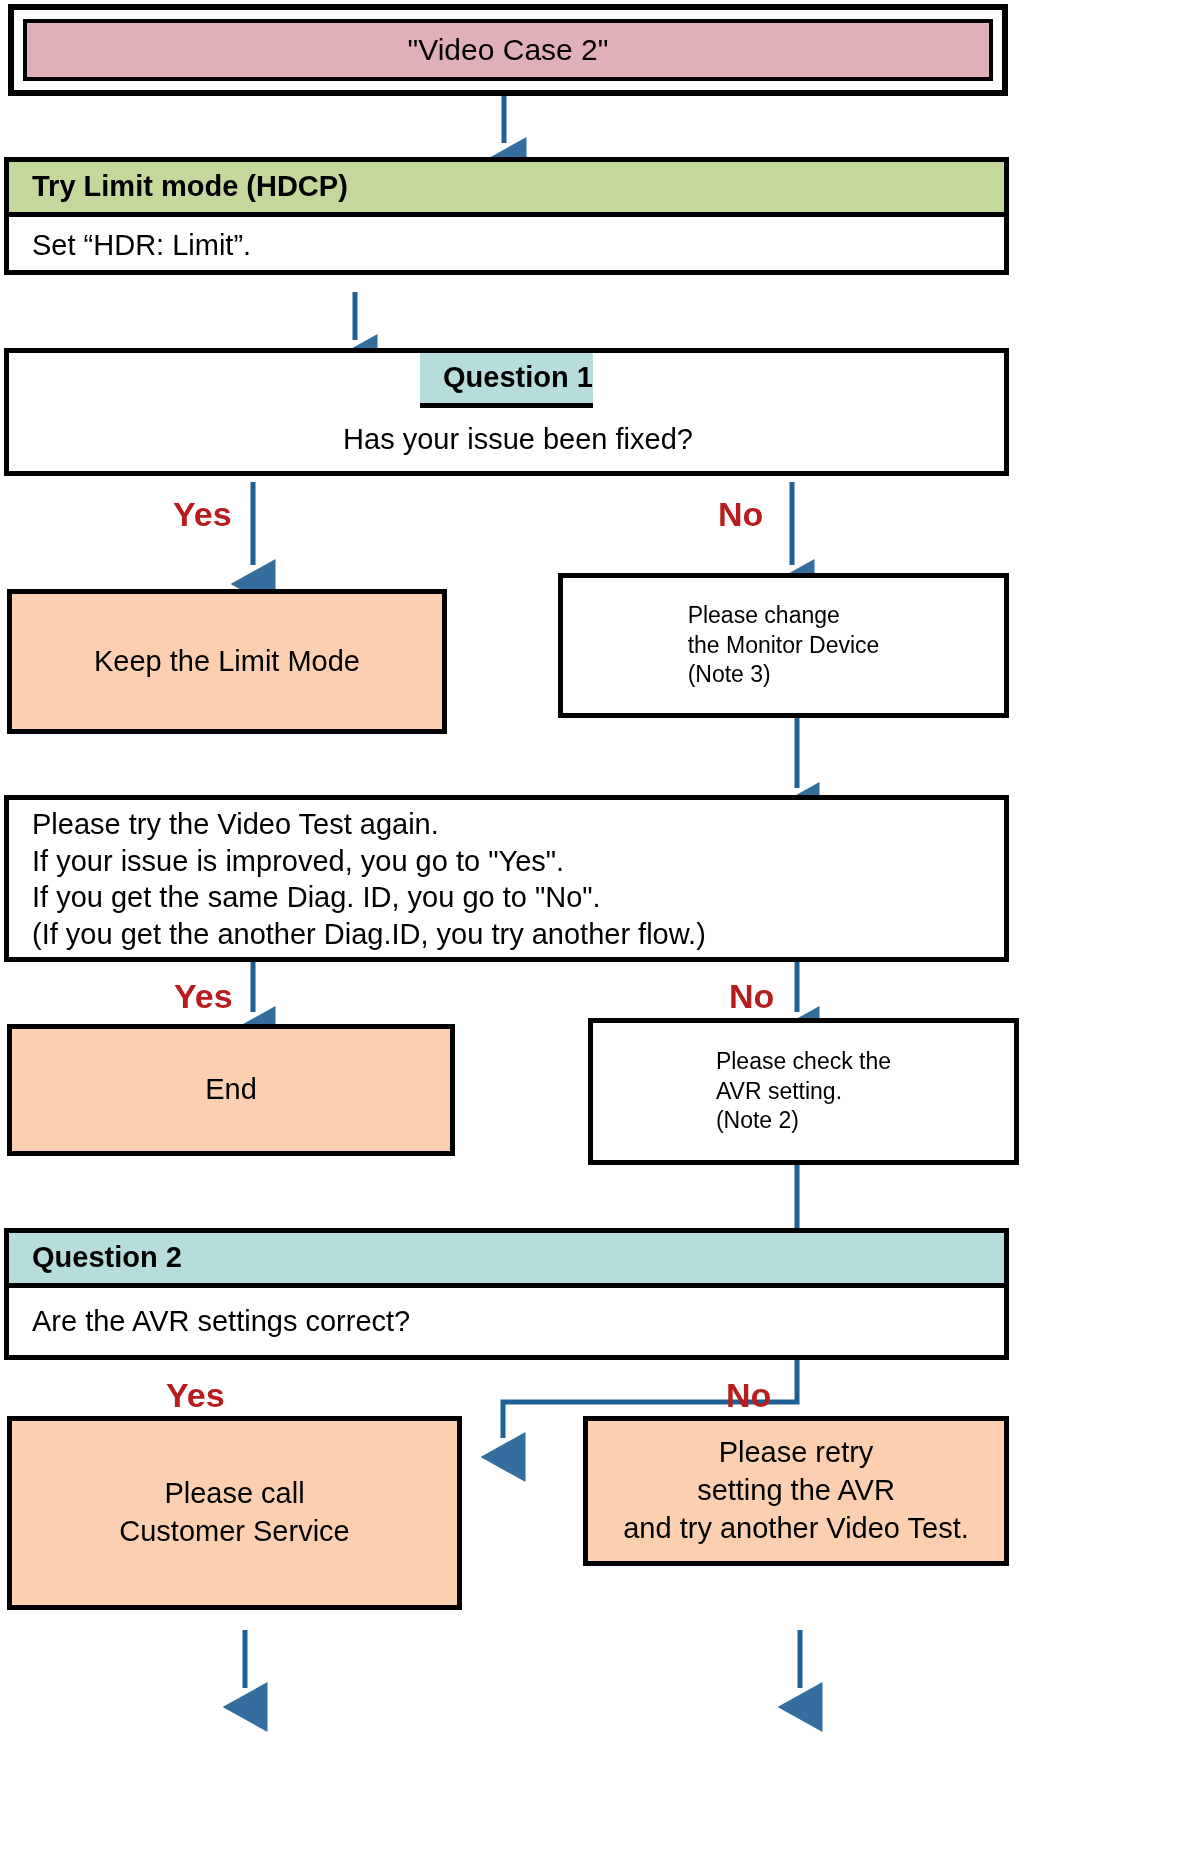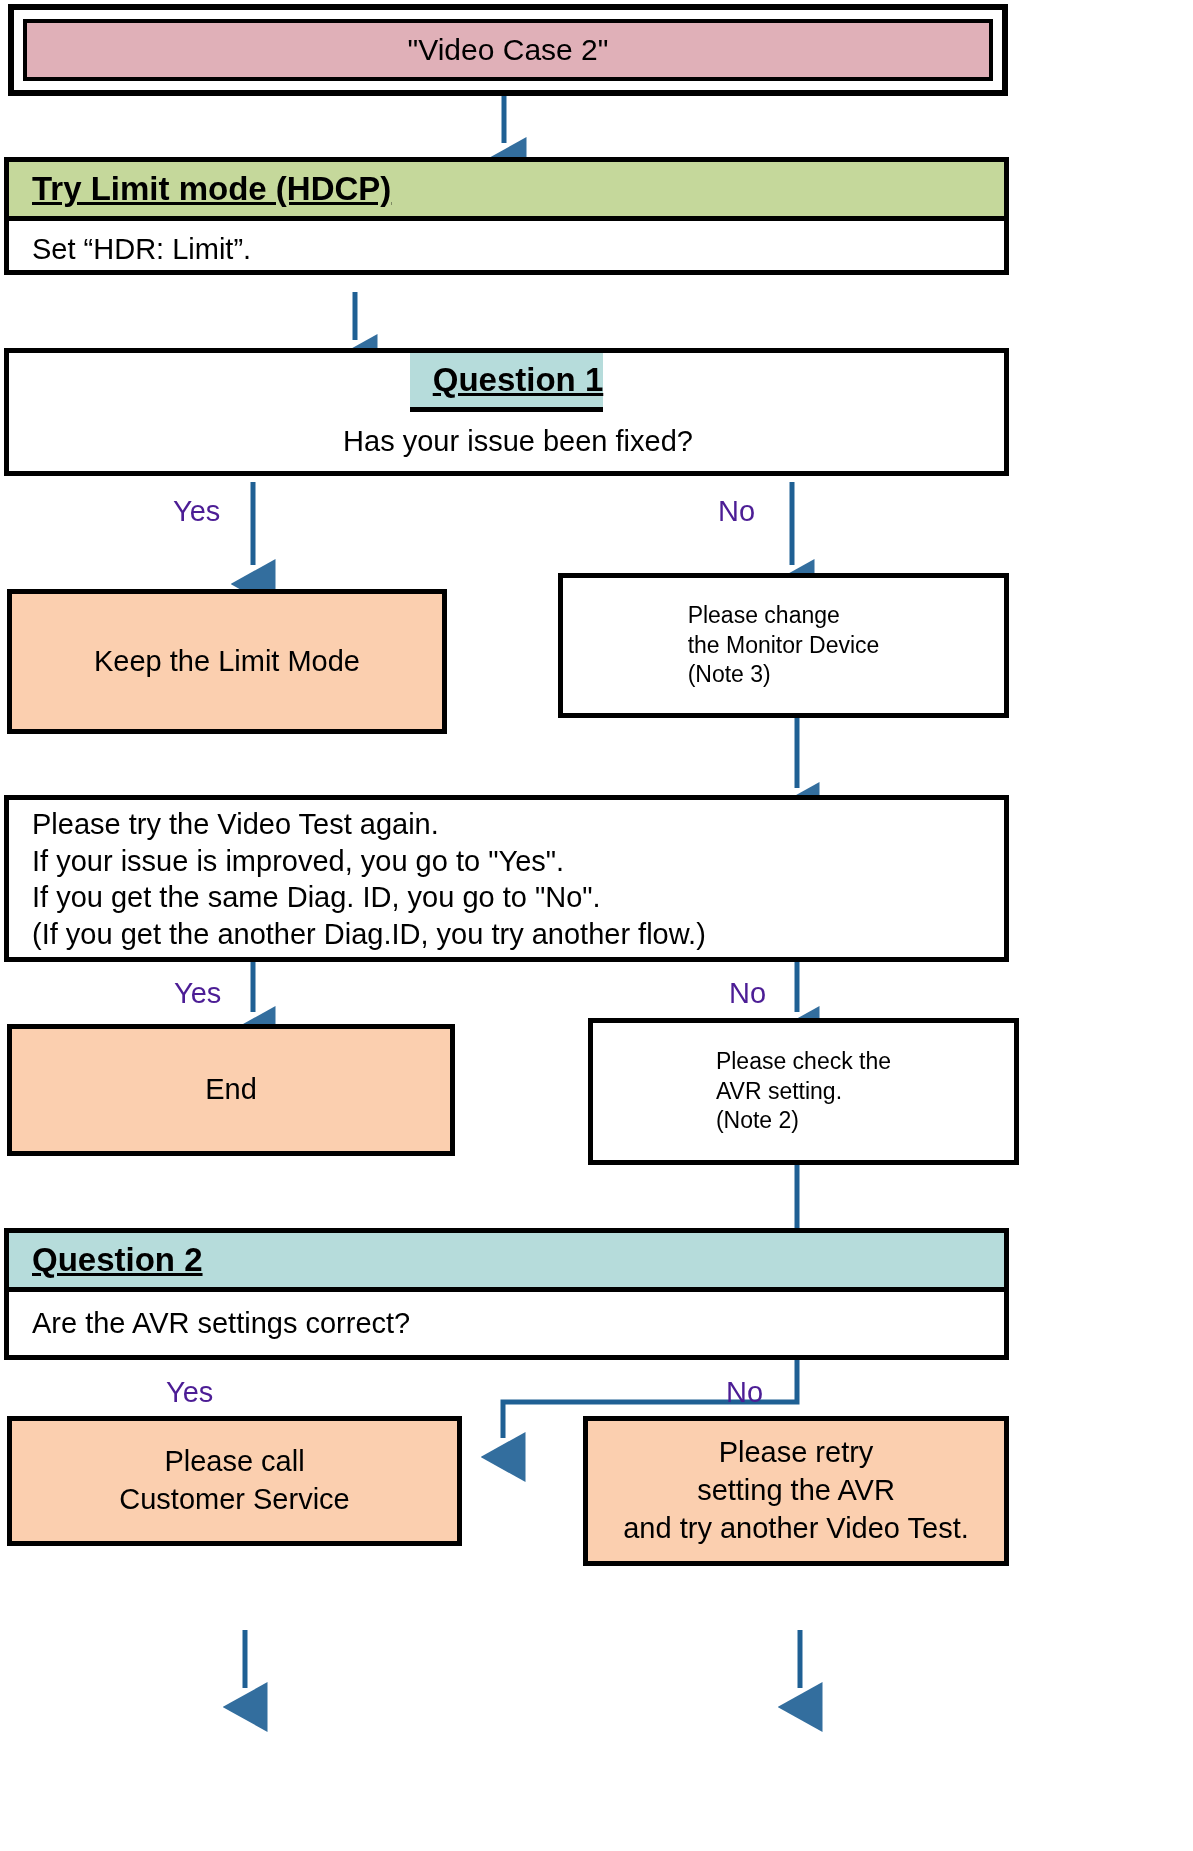--- a/index.html
+++ b/index.html
@@ -22,27 +22,26 @@
     position: absolute;
     box-sizing: border-box;
     border: 5px solid #000000;
     background: #ffffff;
     display: flex;
     flex-direction: column;
   }
   .hdr {
     box-sizing: border-box;
     font-weight: bold;
-    font-size: 33px;
+    font-size: 29px;
     line-height: 1.1;
     padding: 9px 0 9px 23px;
     border-bottom: 5px solid #000000;
     display: flex;
     align-items: center;
-    text-decoration: underline;
   }
   .hdr-green { background: #c5d89b; }
   .hdr-teal  { background: #b6dcdb; }
   .body-text {
     box-sizing: border-box;
     font-size: 29px;
     line-height: 1.28;
     padding: 10px 0 10px 23px;
     flex: 1;
     display: flex;
@@ -92,24 +91,25 @@
     align-items: center;
     justify-content: center;
     text-align: left;
     font-size: 23px;
     line-height: 1.3;
     white-space: pre-line;
   }
   
   .edge-label {
     position: absolute;
-    font-size: 29px;
+    font-size: 34px;
     line-height: 1;
-    color: #4c1d95;
+    color: #b91c1c;
     white-space: nowrap;
+    font-weight: bold;
   }
   svg.links {
     position: absolute;
     left: 0;
     top: 0;
     width: 1193px;
     height: 1851px;
     pointer-events: none;
   }
 </style>
@@ -196,21 +196,21 @@
   </div>
 
   <div class="box" style="left:4px; top:1228px; width:1005px; height:132px;">
     <div class="hdr hdr-teal">Question 2</div>
     <div class="body-text">Are the AVR settings correct?</div>
   </div>
 
   <span class="edge-label" style="left:166px; top:1378px;">Yes</span>
   <span class="edge-label" style="left:726px; top:1378px;">No</span>
 
-  <div class="tbox" style="left:7px; top:1416px; width:455px; height:130px;justify-content:center;">
+  <div class="tbox" style="left:7px; top:1416px; width:455px; height:194px;justify-content:center;">
     <span>Please call
 Customer Service</span>
   </div>
 
   <div class="tbox" style="left:583px; top:1416px; width:426px; height:150px;">
     <span>Please retry
 setting the AVR
 and try another Video Test.</span>
   </div>
 

